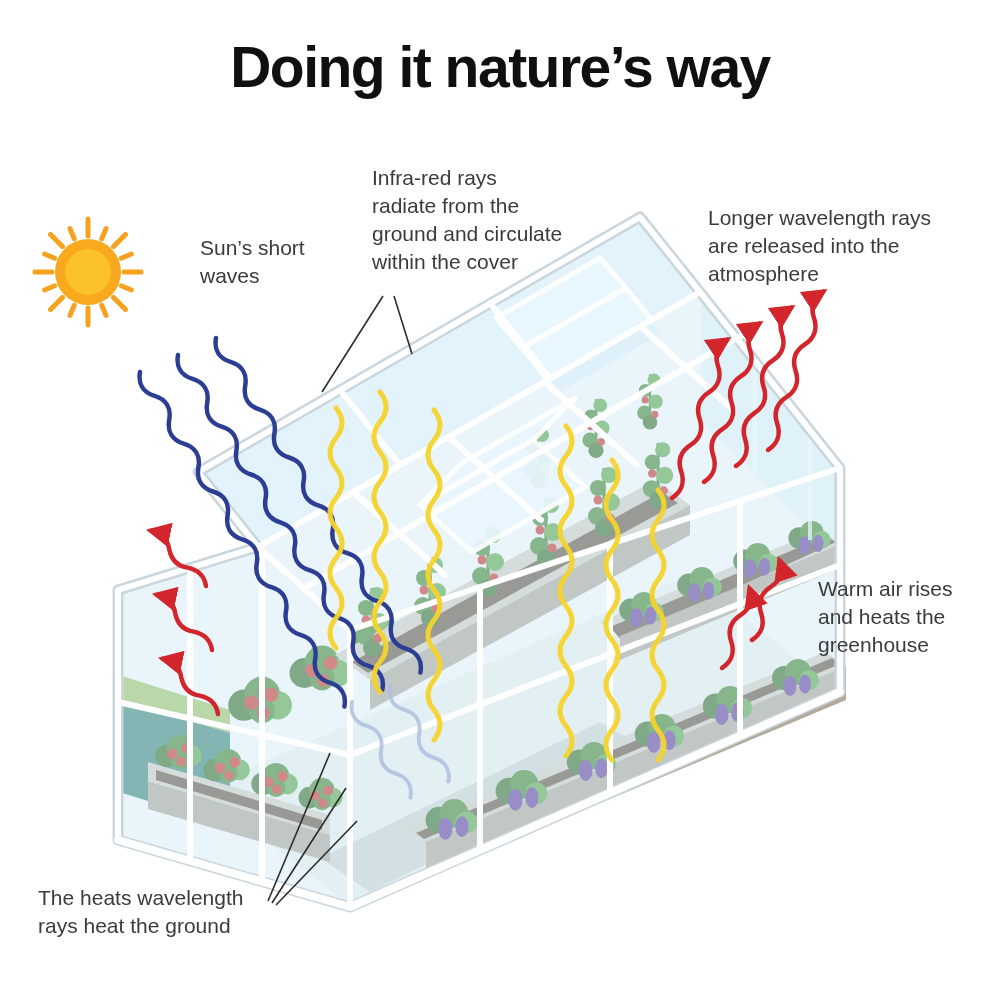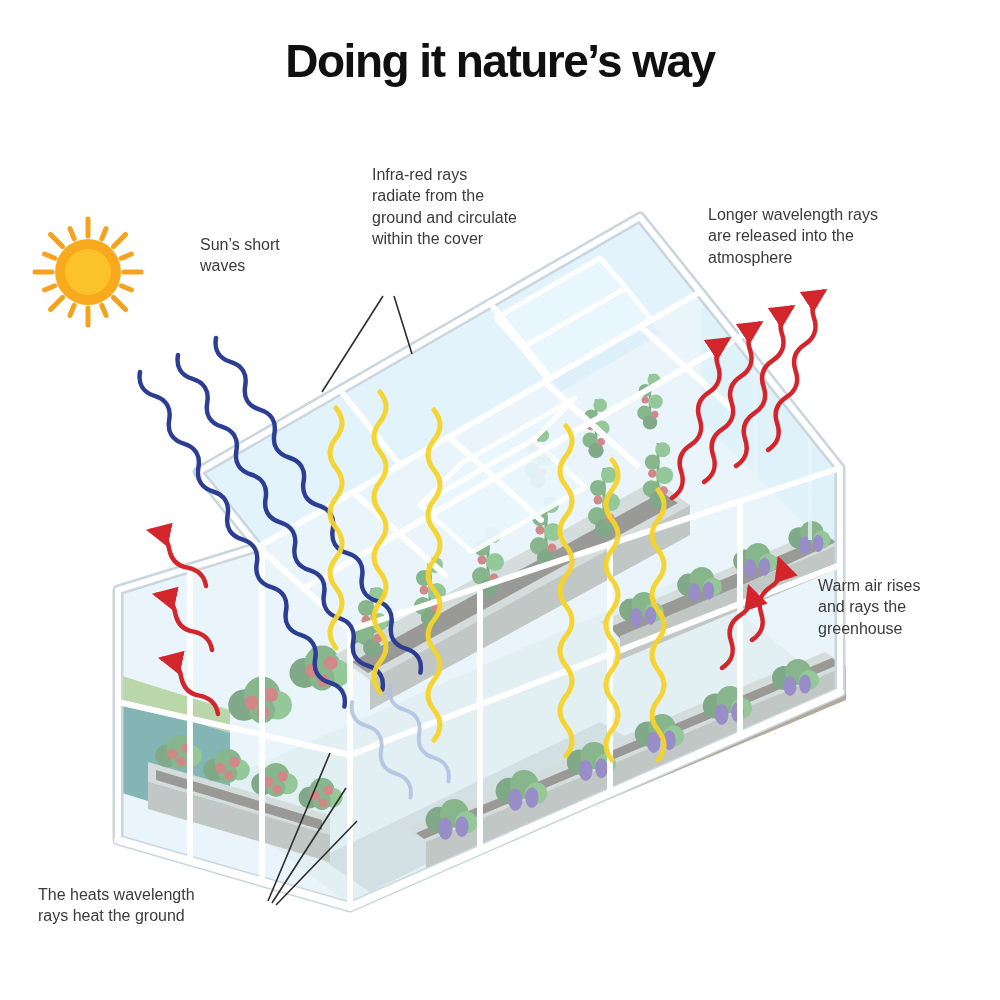--- a/index.html
+++ b/index.html
@@ -8,23 +8,23 @@
     --blue-ray:#2C3E94; --blue-ray-inside:#AEBFE0;
     --yellow-ray:#F6D32B; --red-ray:#D2262C;
     --glass:#CFE9F7; --glass-far:#DCF0FA;
     --frame:#FFFFFF; --frame-edge:#C9D6DD;
     --pointer-line:#2D2D2D;
   }
   html,body{margin:0;padding:0;background:#fff;}
   .stage{position:relative;width:1000px;height:1000px;background:#fff;overflow:hidden;
          font-family:"Liberation Sans",sans-serif;}
   .stage svg{position:absolute;left:0;top:0;}
-  .ttl{position:absolute;left:0;right:0;top:34px;text-align:center;font-size:46px;
+  .ttl{position:absolute;left:0;right:0;top:34px;text-align:center;font-size:57px;
        font-weight:bold;letter-spacing:-1.5px;color:var(--title-text);}
-  .lbl{position:absolute;font-size:16px;line-height:1.33;color:var(--label-text);
+  .lbl{position:absolute;font-size:21px;line-height:1.33;color:var(--label-text);
        white-space:pre-line;}
   
   .glassA{fill:var(--glass);opacity:.46;}
   .glassB{fill:var(--glass-far);opacity:.8;}
   .glassR{fill:var(--glass-far);opacity:.5;}
   .glassC{fill:#E9F7FE;opacity:.92;stroke:var(--frame);stroke-width:5;stroke-linejoin:round;}
   .frameU{stroke:var(--frame-edge);stroke-width:11;fill:none;stroke-linejoin:round;stroke-linecap:round;}
   .frame{stroke:var(--frame);stroke-width:6;fill:none;stroke-linecap:round;stroke-linejoin:round;}
   .frameB{stroke:var(--frame);stroke-width:8;fill:none;stroke-linecap:round;stroke-linejoin:round;}
   .frameT{stroke:var(--frame);stroke-width:4;fill:none;opacity:.75;}
@@ -226,19 +226,19 @@
 <div class="lbl" style="left:372px;top:164px;">Infra-red rays
 radiate from the
 ground and circulate
 within the cover</div>
 
 <div class="lbl" style="left:708px;top:204px;">Longer wavelength rays
 are released into the
 atmosphere</div>
 
 <div class="lbl" style="left:818px;top:575px;">Warm air rises
-and rays the
+and heats the
 greenhouse</div>
 
 <div class="lbl" style="left:38px;top:884px;">The heats wavelength
 rays heat the ground</div>
 
 </div>
 
 </body></html>

